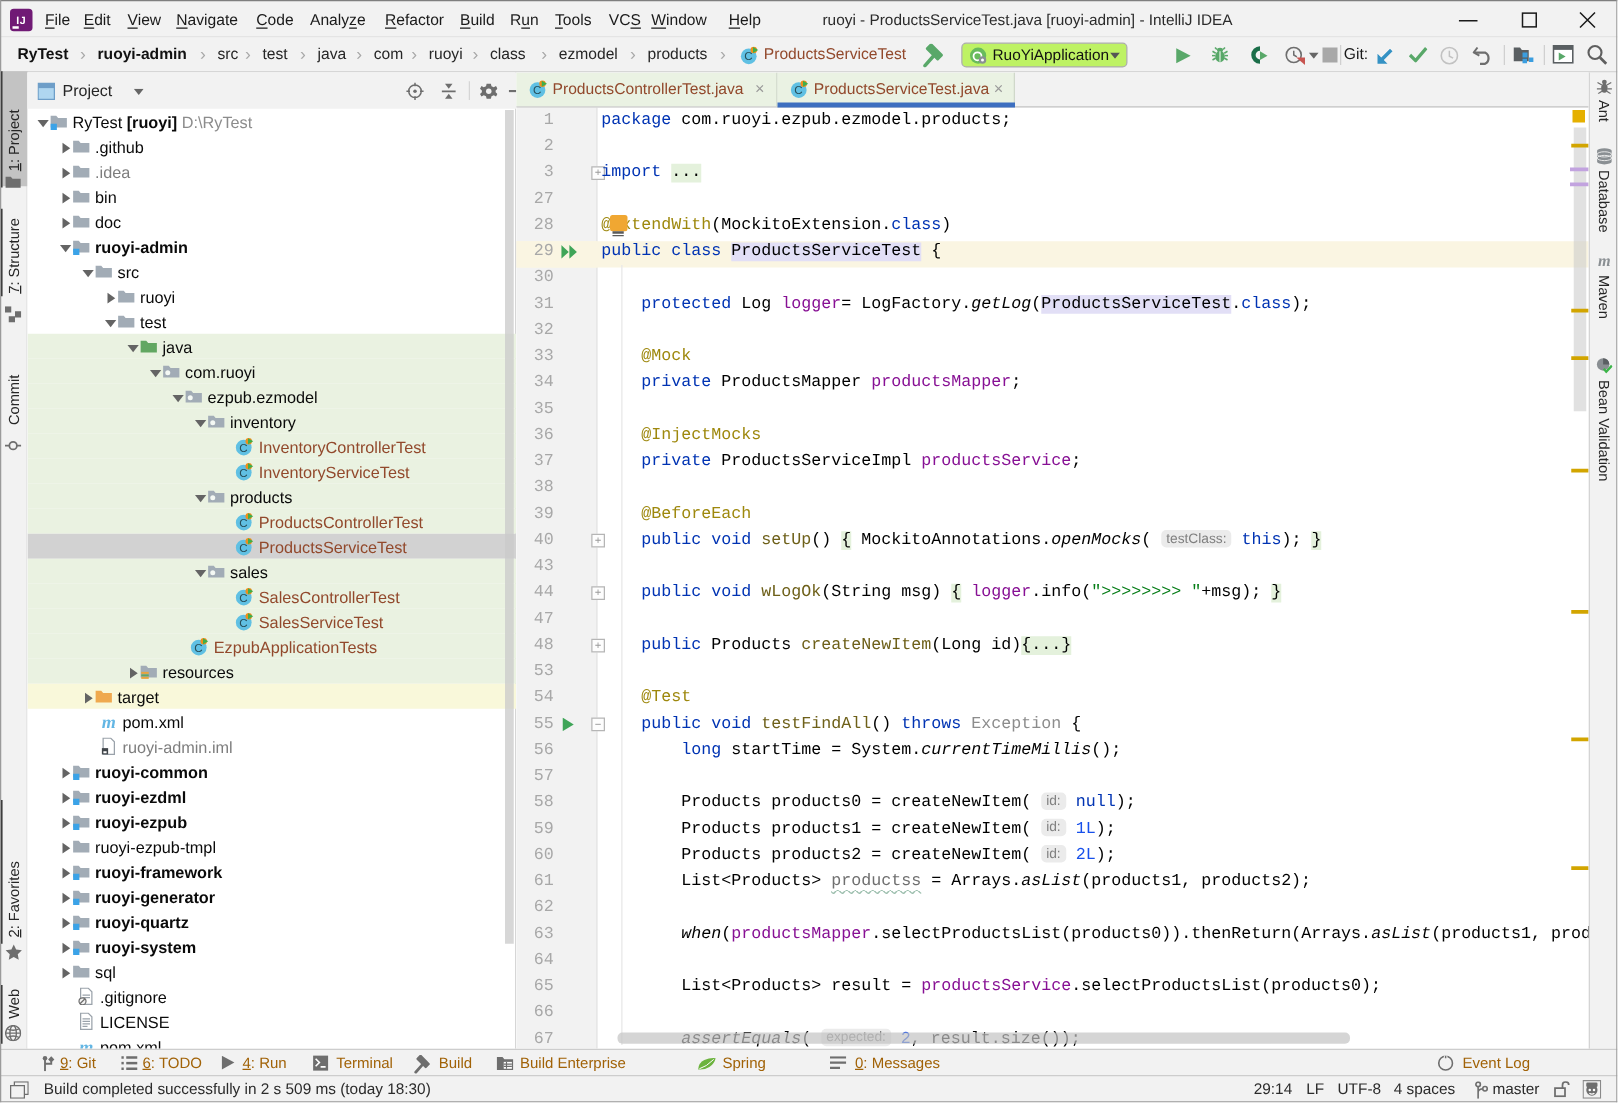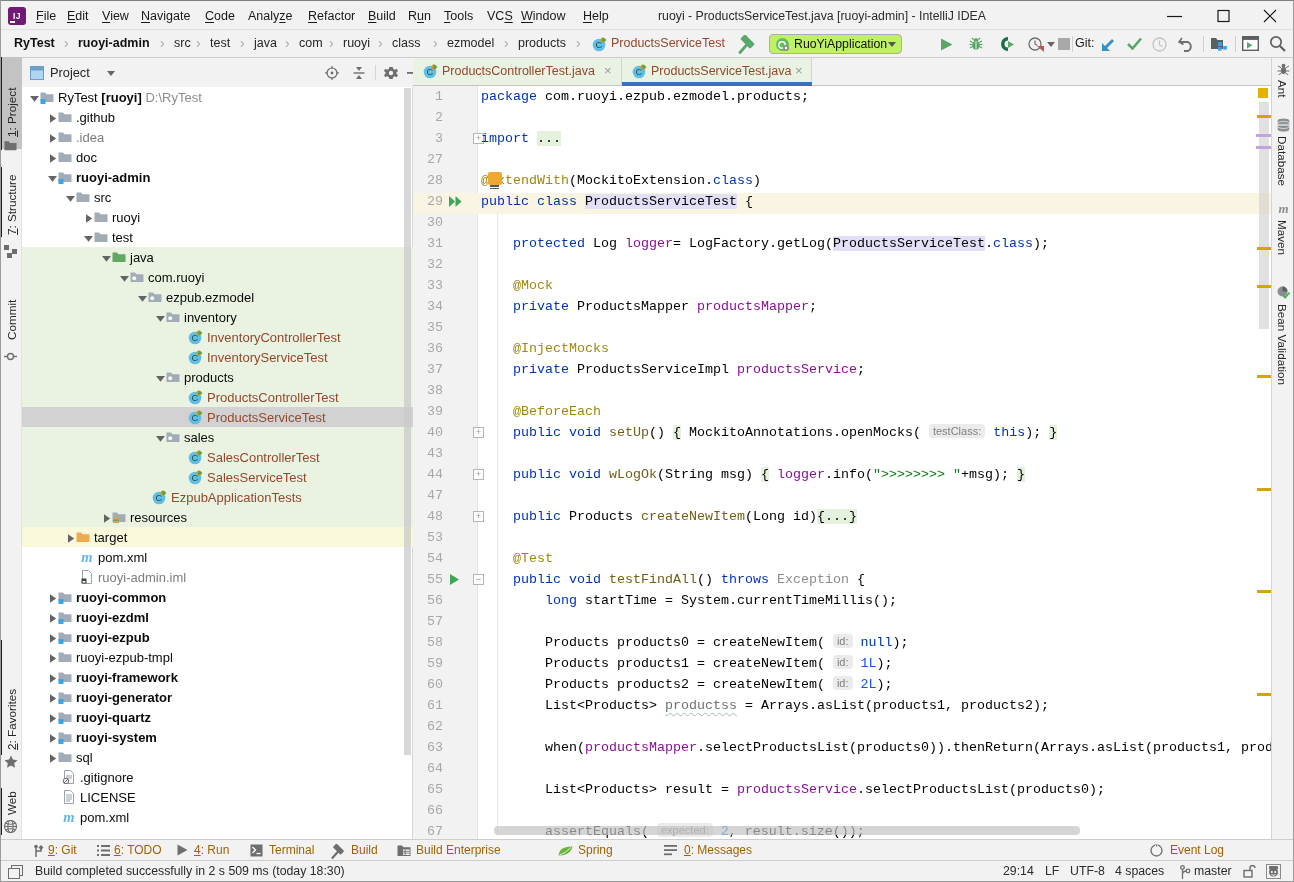--- a/index.html
+++ b/index.html
@@ -44,21 +44,21 @@
 .cl{position:relative;height:21px}
 .ln{position:absolute;left:0;top:0;width:30px;text-align:right;color:#a8a8a8;font-size:13.33px}
 .ct{position:absolute;left:68px;top:0}
 .kw{color:#0033b3}
 .ann{color:#9e880d}
 .mth{color:#6e6019}
 .fld{color:#871094}
 .str{color:#067d17}
 .num{color:#1750eb}
 .gry{color:#8c8c8c}
-.ita{}
+.ita{font-style:italic}
 .fold{background:#e4f1dc}
 .hlt{background:#e2dff6}
 .pill{display:inline-block;font-family:"Liberation Sans",sans-serif;font-size:11px;color:#7f7f7f;background:#ebebeb;border-radius:4px;padding:0 4px;line-height:14px;vertical-align:1px}
 .fbox{position:absolute;left:60px;top:5px;width:9px;height:9px;border:1px solid #b5b5b5;background:#fdfdfd;color:#9a9a9a;font-size:9px;line-height:9px;text-align:center;font-family:"Liberation Sans",sans-serif}
 .wavy{color:#6f6f6f;text-decoration:underline wavy #9dbfae 1px;text-underline-offset:3px}
 .caretrow{position:absolute;left:0;width:858px;height:21px;background:#faf5e2}
 
 #rstripe{left:1271px;top:58px;width:23px;height:781px;background:#f2f2f2;border-left:1px solid #d4d4d4;box-sizing:border-box}
 .vlabelr{position:absolute;font-size:11.7px;color:#262626;white-space:nowrap;writing-mode:vertical-rl}
 
@@ -343,20 +343,34 @@
         <span class="arr">
           <svg width="11" height="11" viewBox="0 0 11 11">
             <path d="M3 1.2 L9.2 5.5 L3 9.8 Z" fill="#646464"></path>
           </svg>
         </span>
         <span class="tico">
           <svg width="14" height="14" viewBox="0 0 14 14">
             <path d="M0.5 2.5 L5 2.5 L6.5 4.3 L13.5 4.3 L13.5 12 L0.5 12 Z" fill="#a2acb6"></path>
           </svg>
         </span>
+        <span class="lbl">bin</span>
+      </div>
+<div class="trow">
+        <span class="sp" style="width:24px"></span>
+        <span class="arr">
+          <svg width="11" height="11" viewBox="0 0 11 11">
+            <path d="M3 1.2 L9.2 5.5 L3 9.8 Z" fill="#646464"></path>
+          </svg>
+        </span>
+        <span class="tico">
+          <svg width="14" height="14" viewBox="0 0 14 14">
+            <path d="M0.5 2.5 L5 2.5 L6.5 4.3 L13.5 4.3 L13.5 12 L0.5 12 Z" fill="#a2acb6"></path>
+          </svg>
+        </span>
         <span class="lbl">doc</span>
       </div>
 <div class="trow">
         <span class="sp" style="width:24px"></span>
         <span class="arr">
           <svg width="11" height="11" viewBox="0 0 11 11">
             <path d="M1 3 L10 3 L5.5 8.8 Z" fill="#646464"></path>
           </svg>
         </span>
         <span class="tico">

